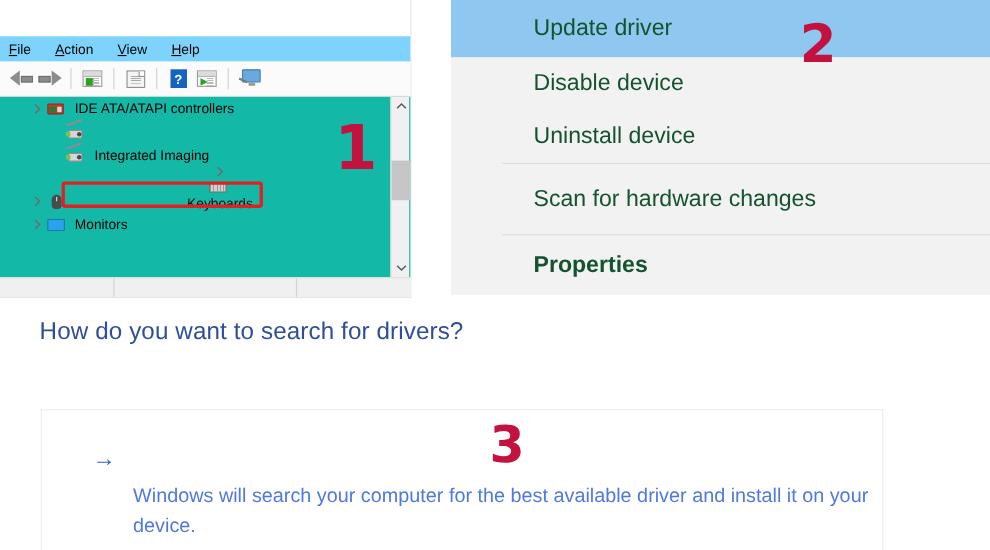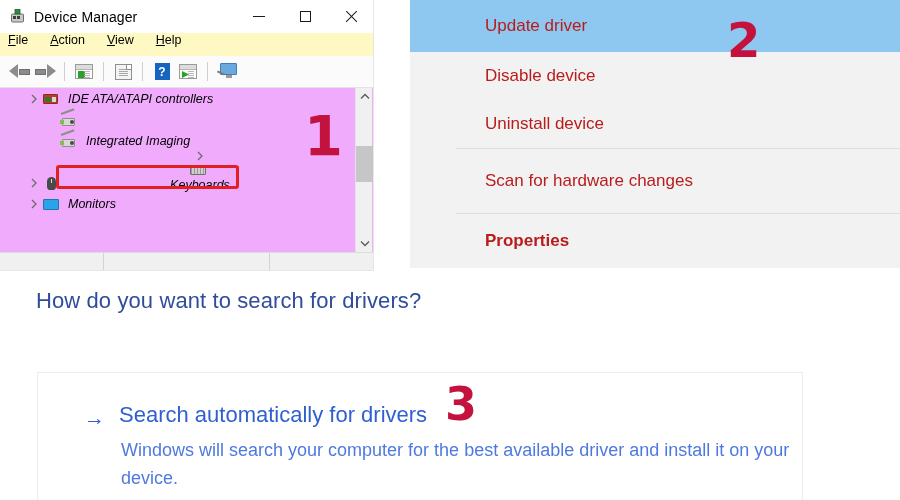--- a/index.html
+++ b/index.html
@@ -47,21 +47,21 @@
   .glyph-close{ position:relative; width:13px; height:13px; display:block; }
   .glyph-close:before, .glyph-close:after{
     content:""; position:absolute; left:-1px; top:6px; width:15px; height:1.2px;
     background:#1b1b1b;
   }
   .glyph-close:before{ transform:rotate(45deg); }
   .glyph-close:after{ transform:rotate(-45deg); }
 
   #dm-menubar{
     position:absolute; left:0; top:33px; width:374px; height:23px;
-    background:#fef9c3; display:flex; padding-left:8px;
+    background:#7dd3fc; display:flex; align-items:center; padding-left:8px;
   }
   .menu-item{
     font-size:12.5px; color:#000; margin-right:22px; white-space:nowrap;
     cursor:default;
   }
   .menu-item u{ text-decoration:underline; }
 
   #dm-toolbar{
     position:absolute; left:0; top:56px; width:374px; height:32px;
     background:#fbfbfb;
@@ -93,21 +93,21 @@
   .docicon .corner{ position:absolute; right:0; top:0; width:5px;height:5px;background:#ffffff;border-left:1px solid #8f8f8f;border-bottom:1px solid #8f8f8f;}
   .helpicon{ width:15px; height:17px; background:#1565c0; display:flex; align-items:center; justify-content:center;
       color:#fff; font-size:12px; font-weight:bold; line-height:1;}
   .monicon{ width:21px; height:17px; position:relative;}
   .monicon .screen{ position:absolute; left:3px; top:0; width:17px; height:12px; background:#6aa9dd; border:1px solid #3f7fb5; border-radius:1px;}
   .monicon .base{ position:absolute; left:9px; top:12px; width:6px; height:3px; background:#9a9a9a;}
   .monicon .cable{ position:absolute; left:0; top:9px; width:8px; height:2px; background:#7a7a7a; transform:rotate(25deg);}
 
   #dm-tree{
     position:absolute; left:0; top:88px; width:374px; height:164px;
-    background:#f0abfc; overflow:hidden;font-style:italic;
+    background:#14b8a6; overflow:hidden;
   }
   .trow{
     position:relative; height:21px; display:flex; align-items:center;
     font-size:12.5px; color:#000; white-space:nowrap;
   }
   .chev{
     width:16px; flex:none; display:flex; align-items:center; justify-content:center;
     color:#6b6b6b; font-size:9px;
   }
   .chev svg{ display:block; }
@@ -175,21 +175,21 @@
     position:absolute; left:410px; top:0; width:490px; height:268px;
     background:#f2f2f2;
     overflow:hidden;
   }
   #ctx-gutter{
     position:absolute; left:0; top:0; width:46px; height:268px;
     background:#f2f2f2;
   }
   .ctxrow{
     position:relative; display:flex; align-items:center;
-    padding-left:75px; font-size:17px; color:#b91c1c; white-space:nowrap;
+    padding-left:75px; font-size:21px; color:#14532d; white-space:nowrap;
   }
   .ctxrow.hl{ background:#8ec7ef; }
   .ctxsep{ height:1px; background:#dcdcdc; margin-left:46px; }
   .ctxrow.bold{ font-weight:bold; }
 
   
   .marker{
     position:absolute; color:#c4123f; font-weight:bold; line-height:1;
     font-family:"DejaVu Sans", sans-serif;
     pointer-events:none;
@@ -223,41 +223,20 @@
   #wiz-optdesc{
     position:absolute; left:83px; top:64px; width:700px;
     font-size:18px; color:#4f79e0; line-height:1.55;
   }
 </style>
 </head>
 <body>
 
 <div id="dm-window">
 
-  <div id="dm-titlebar">
-    <span id="dm-appicon">
-      <svg width="17" height="17" viewBox="0 0 17 17">
-        <rect x="2.5" y="6" width="12" height="8" rx="1" fill="#c9c9c9" stroke="#6f6f6f" stroke-width="1"></rect>
-        <rect x="4" y="8" width="3" height="3" fill="#3f3f3f"></rect>
-        <rect x="8" y="8" width="3" height="3" fill="#3f3f3f"></rect>
-        <rect x="6" y="1.5" width="5" height="4.5" fill="#2f8a3f" stroke="#1d6129" stroke-width="0.8"></rect>
-      </svg>
-    </span>
-    <span id="dm-apptitle">Device Manager</span>
-
-    <span class="winbtn" id="btn-min">
-      <span class="glyph-min"></span>
-    </span>
-    <span class="winbtn" id="btn-max">
-      <span class="glyph-max"></span>
-    </span>
-    <span class="winbtn" id="btn-close">
-      <span class="glyph-close"></span>
-    </span>
-  </div>
 
   <div id="dm-menubar">
     <span class="menu-item"><u>F</u>ile</span>
     <span class="menu-item"><u>A</u>ction</span>
     <span class="menu-item"><u>V</u>iew</span>
     <span class="menu-item"><u>H</u>elp</span>
   </div>
 
   <div id="dm-toolbar">
     <span class="tb-btn">
@@ -423,21 +402,20 @@
     <span>Properties</span>
   </div>
 </div>
 
 <div id="wizard">
   <div id="wiz-heading">How do you want to search for drivers?</div>
 
   <div id="wiz-card">
     <div id="wiz-option">
       <span id="wiz-arrow">→</span>
-      <span id="wiz-optlabel">Search automatically for drivers</span>
     </div>
     <div id="wiz-optdesc">Windows will search your computer for the best available driver and install it on your device.</div>
   </div>
 </div>
 
 <div class="marker" id="marker-1">1</div>
 <div class="marker" id="marker-2">2</div>
 <div class="marker" id="marker-3">3</div>
 
 </body></html>

